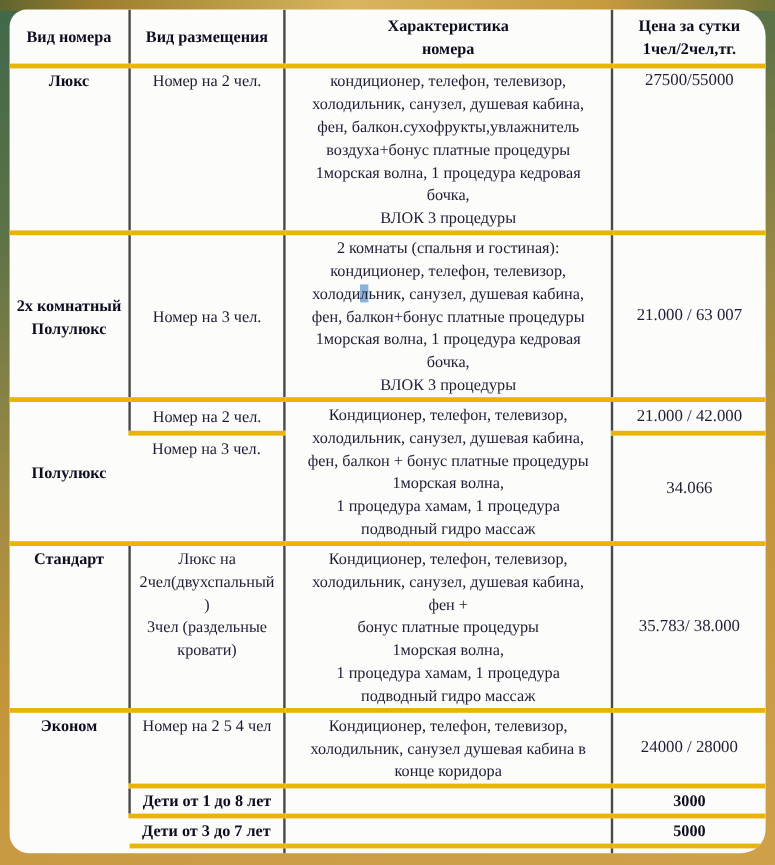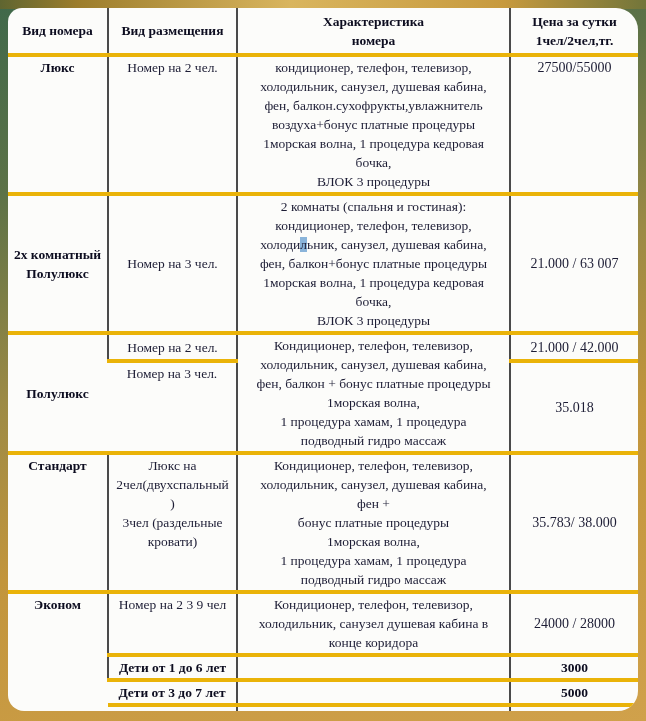--- a/index.html
+++ b/index.html
@@ -102,21 +102,21 @@
         <td class="pre vtop" rowspan="2">Кондиционер, телефон, телевизор,
 холодильник, санузел, душевая кабина,
 фен, балкон + бонус платные процедуры
 1морская волна,
 1 процедура хамам, 1 процедура
 подводный гидро массаж</td>
         <td class="price-cell">21.000 / 42.000</td>
       </tr>
       <tr style="height:84px">
         <td class="vtop">Номер на 3 чел.</td>
-        <td class="price-cell">35.018</td>
+        <td class="price-cell">34.066</td>
       </tr>
 
       <tr style="height:128px">
         <td class="bold vtop">Стандарт</td>
         <td class="pre vtop">Люкс на
 2чел(двухспальный
 )
 3чел (раздельные
 кровати)</td>
         <td class="pre vtop">Кондиционер, телефон, телевизор,
@@ -124,30 +124,30 @@
 фен +
 бонус платные процедуры
 1морская волна,
 1 процедура хамам, 1 процедура
 подводный гидро массаж</td>
         <td class="price-cell">35.783/ 38.000</td>
       </tr>
 
       <tr style="height:56px">
         <td class="bold vtop">Эконом</td>
-        <td class="vtop">Номер на 2 3 9 чел</td>
+        <td class="vtop">Номер на 2 5 4 чел</td>
         <td class="pre vtop">Кондиционер, телефон, телевизор,
 холодильник, санузел душевая кабина в
 конце коридора</td>
         <td class="price-cell">24000 / 28000</td>
       </tr>
 
       <tr style="height:22px">
         <td class="no-borders" rowspan="4"></td>
-        <td class="bold">Дети от 1 до 6 лет</td>
+        <td class="bold">Дети от 1 до 8 лет</td>
         <td></td>
         <td class="bold">3000</td>
       </tr>
       <tr style="height:18px">
         <td class="bold">Дети от 3 до 7 лет</td>
         <td></td>
         <td class="bold">5000</td>
       </tr>
       <tr style="height:36px">
         <td class="bold pre">Дети от 7 до 13

